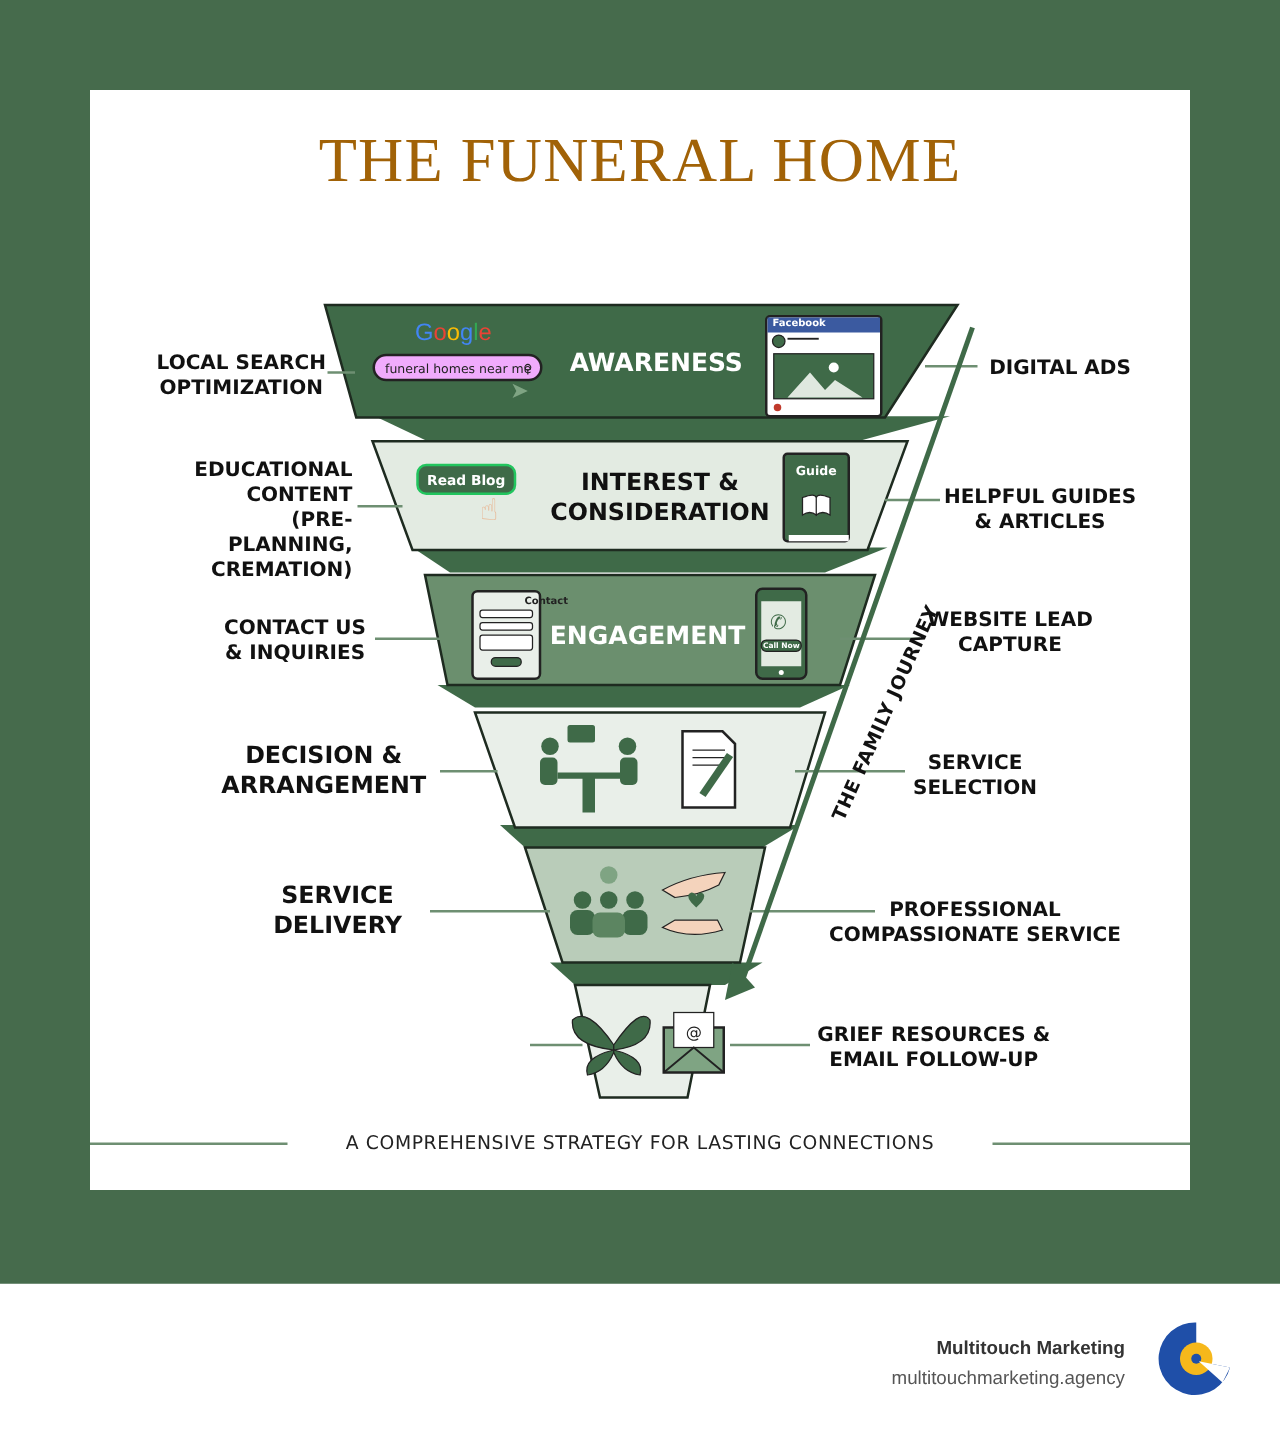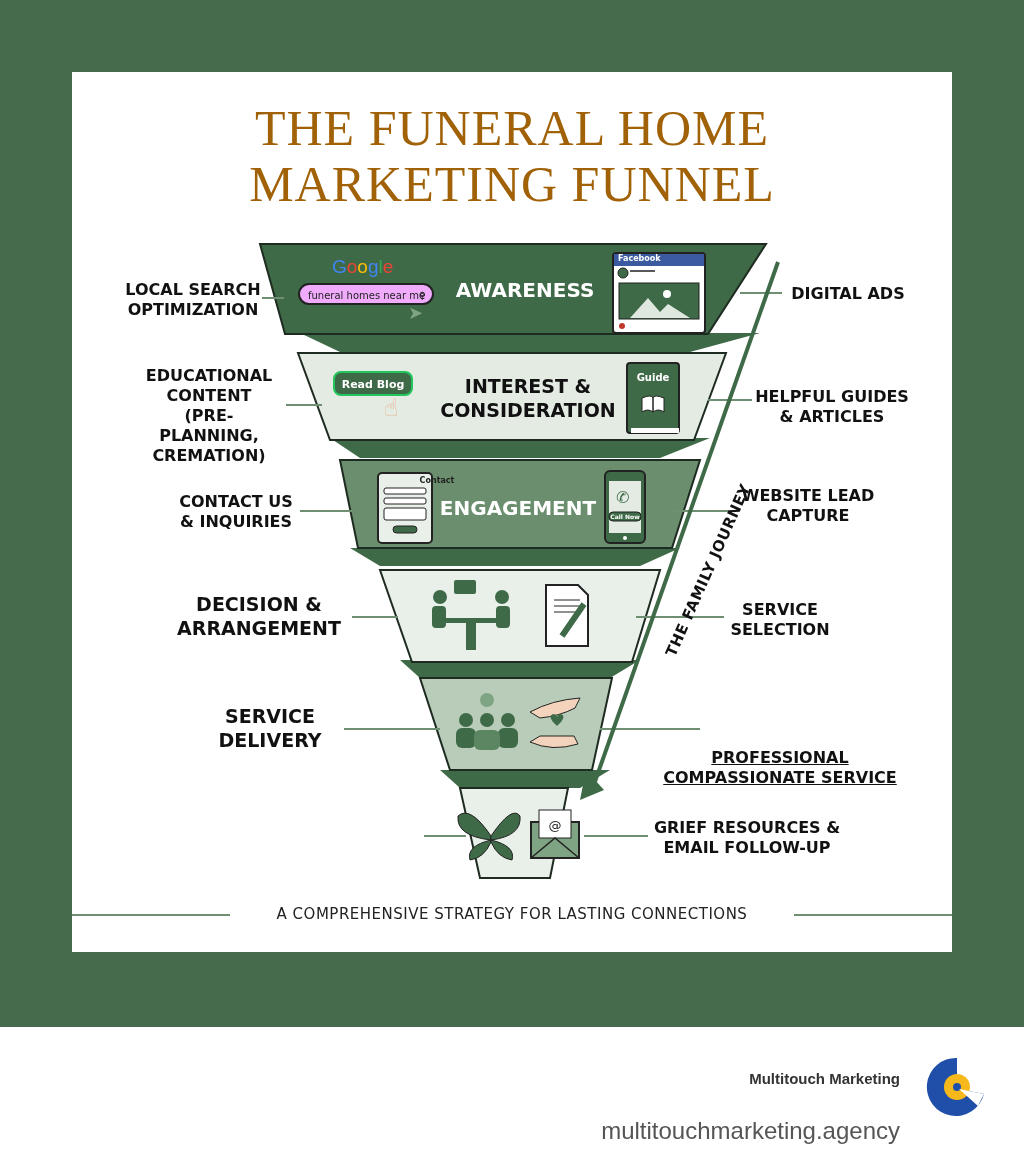--- a/index.html
+++ b/index.html
@@ -8,35 +8,34 @@
   .panel{position:absolute;left:72px;top:72px;width:880px;height:880px;background:#ffffff;}
   .title{position:absolute;left:0;top:100px;width:1024px;text-align:center;font-family:"Liberation Serif","DejaVu Serif",serif;font-size:50px;line-height:56px;color:#a16207;letter-spacing:1px;}
   svg.funnel{position:absolute;left:0;top:0;}
   .lbl{position:absolute;font-family:"DejaVu Sans",sans-serif;font-weight:bold;color:#111;text-align:center;font-size:16px;line-height:20px;}
   .lbl.big{font-size:19px;line-height:24px;}
   .stage{position:absolute;font-weight:bold;text-align:center;font-family:"DejaVu Sans",sans-serif;}
   .footer-line{position:absolute;height:2px;background:#6e8f72;}
   .footer-text{position:absolute;left:0;top:905px;width:1024px;text-align:center;font-size:15px;color:#222;letter-spacing:0.5px;font-family:"DejaVu Sans",sans-serif;}
   .brand{position:absolute;right:124px;top:1066px;text-align:right;font-family:"Liberation Sans",sans-serif;}
   .brand .n{font-size:15px;font-weight:bold;color:#333;line-height:26px;}
-  .brand .u{font-size:24px;color:#555;line-height:22px;margin-top:28px;}
+  .brand .u{font-size:15px;color:#555;line-height:22px;}
   .journey{position:absolute;left:600px;top:555px;font-weight:bold;font-size:15px;color:#111;transform:rotate(-66deg);transform-origin:left top;white-space:nowrap;letter-spacing:0.5px;}
   .gsearch{position:absolute;left:298px;top:283px;width:136px;height:22px;border:2px solid #222;border-radius:12px;background:#f0abfc;font-size:10px;line-height:22px;color:#222;padding-left:8px;box-sizing:border-box;}
   .google{position:absolute;left:332px;top:256px;font-size:19px;font-family:"Liberation Sans",sans-serif;}
   .readblog{position:absolute;left:333px;top:371px;width:80px;height:25px;border-radius:8px;background:#3f6a48;border:2px solid #22c55e;color:#fff;font-size:11px;font-weight:bold;text-align:center;line-height:23px;box-sizing:border-box;}
 </style>
 </head>
 <body>
 
 <div class="frame"></div>
 <div class="panel"></div>
 
 <div class="title">
   <div>THE FUNERAL HOME</div>
-  <div>MARKETING FUNNEL</div>
 </div>
 
 <svg class="funnel" width="1024" height="1027">
 
   <polygon points="300,333 760,333 690,352 340,352" fill="#3f6a48"></polygon>
   <polygon points="330,438 710,438 660,458 360,458" fill="#3f6a48"></polygon>
   <polygon points="350,548 680,548 640,566 380,566" fill="#3f6a48"></polygon>
   <polygon points="400,660 640,660 610,678 420,678" fill="#3f6a48"></polygon>
   <polygon points="440,770 610,770 580,788 460,788" fill="#3f6a48"></polygon>
 
@@ -176,21 +175,21 @@
 <div style="position:absolute;left:609px;top:513px;width:32px;text-align:center;font-size:6px;color:#fff;font-weight:bold;">Call Now</div>
 
 <div class="lbl" style="left:110px;top:280px;width:166px;">
   <div>LOCAL SEARCH</div>
   <div>OPTIMIZATION</div>
 </div>
 <div class="lbl" style="left:786px;top:284px;width:124px;">
   <div>DIGITAL ADS</div>
 </div>
 
-<div class="lbl" style="left:136px;top:366px;width:146px;">
+<div class="lbl" style="left:136px;top:366px;width:146px;text-align:right;">
   <div>EDUCATIONAL</div>
   <div>CONTENT</div>
   <div>(PRE-PLANNING,</div>
   <div>CREMATION)</div>
 </div>
 <div class="lbl" style="left:752px;top:387px;width:160px;">
   <div>HELPFUL GUIDES</div>
   <div>&amp; ARTICLES</div>
 </div>
 
@@ -209,21 +208,21 @@
 </div>
 <div class="lbl" style="left:718px;top:600px;width:124px;">
   <div>SERVICE</div>
   <div>SELECTION</div>
 </div>
 
 <div class="lbl big" style="left:210px;top:704px;width:120px;">
   <div>SERVICE</div>
   <div>DELIVERY</div>
 </div>
-<div class="lbl" style="left:660px;top:748px;width:240px;text-decoration:underline;">
+<div class="lbl" style="left:660px;top:718px;width:240px;">
   <div>PROFESSIONAL</div>
   <div>COMPASSIONATE SERVICE</div>
 </div>
 
 <div class="lbl" style="left:150px;top:810px;width:276px;">
 </div>
 <div class="lbl" style="left:650px;top:818px;width:194px;">
   <div>GRIEF RESOURCES &amp;</div>
   <div>EMAIL FOLLOW-UP</div>
 </div>

